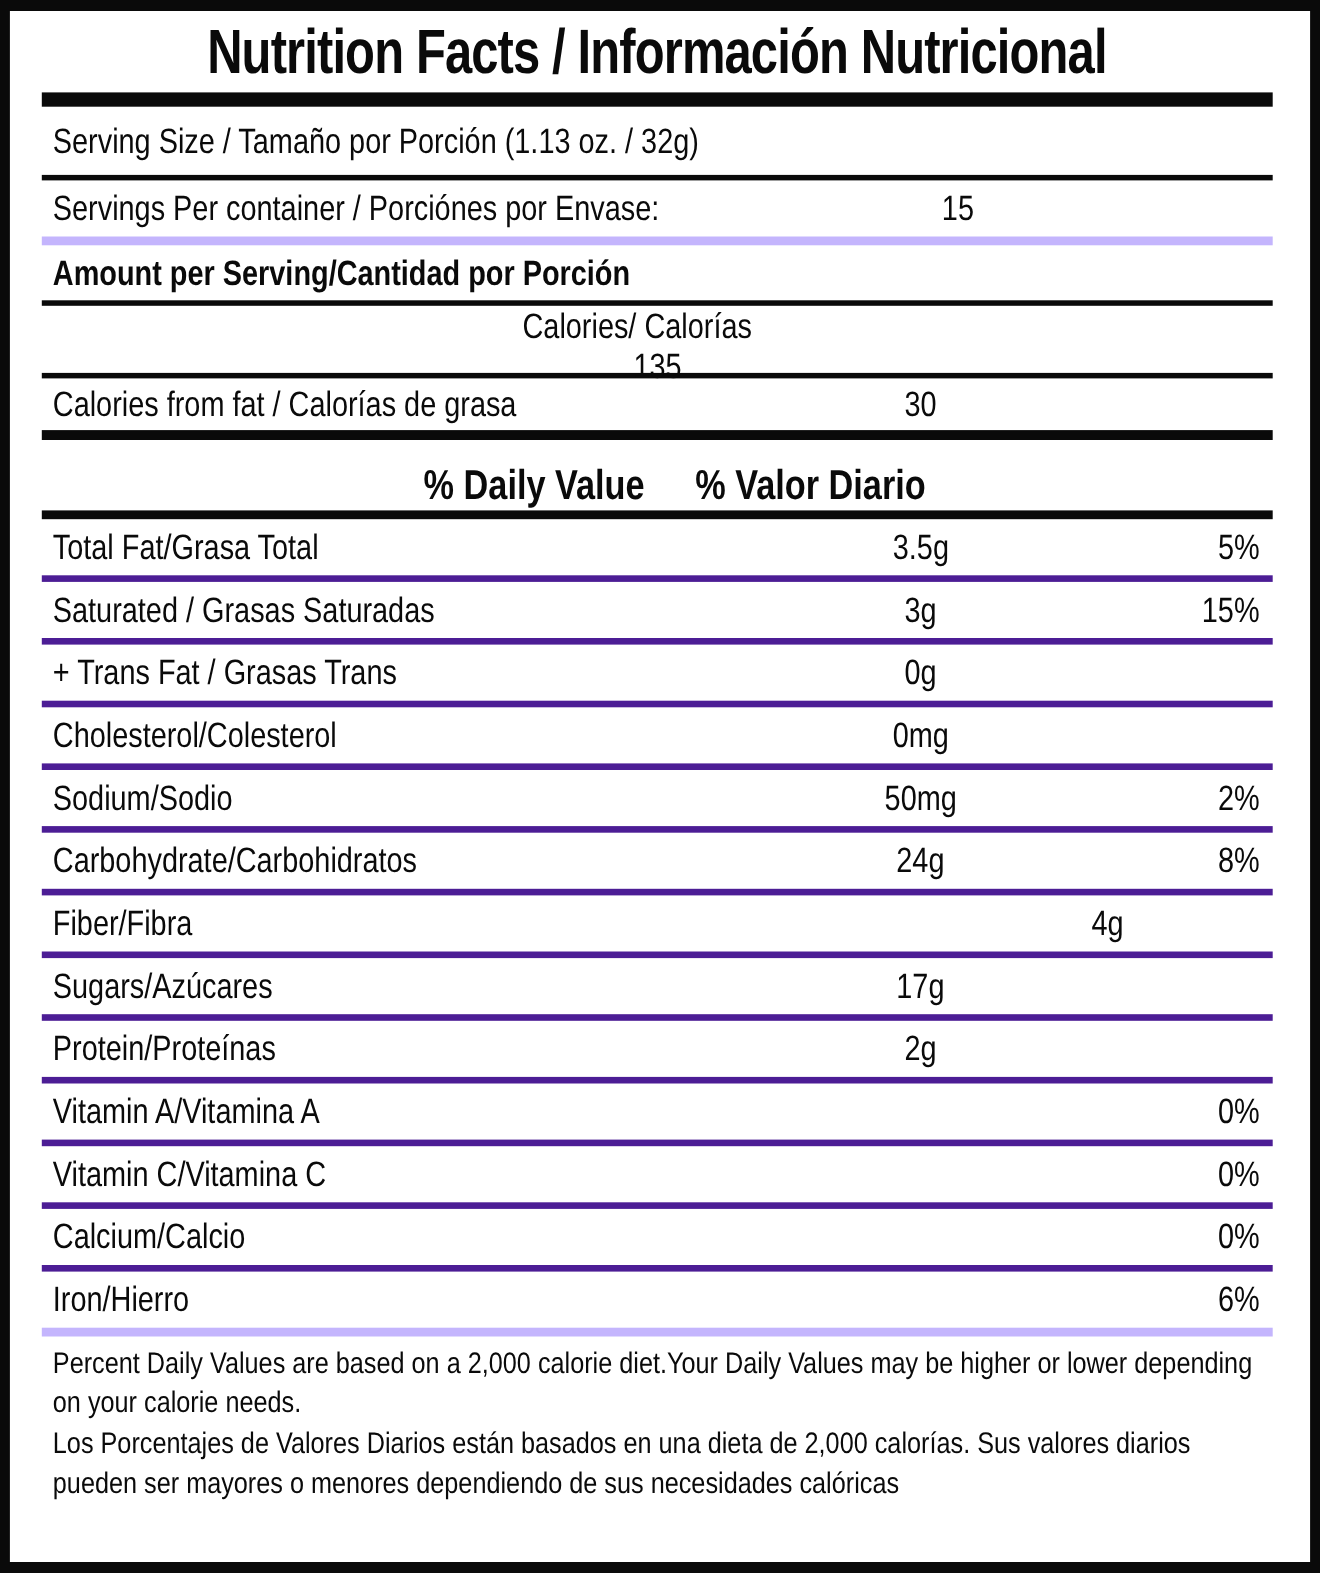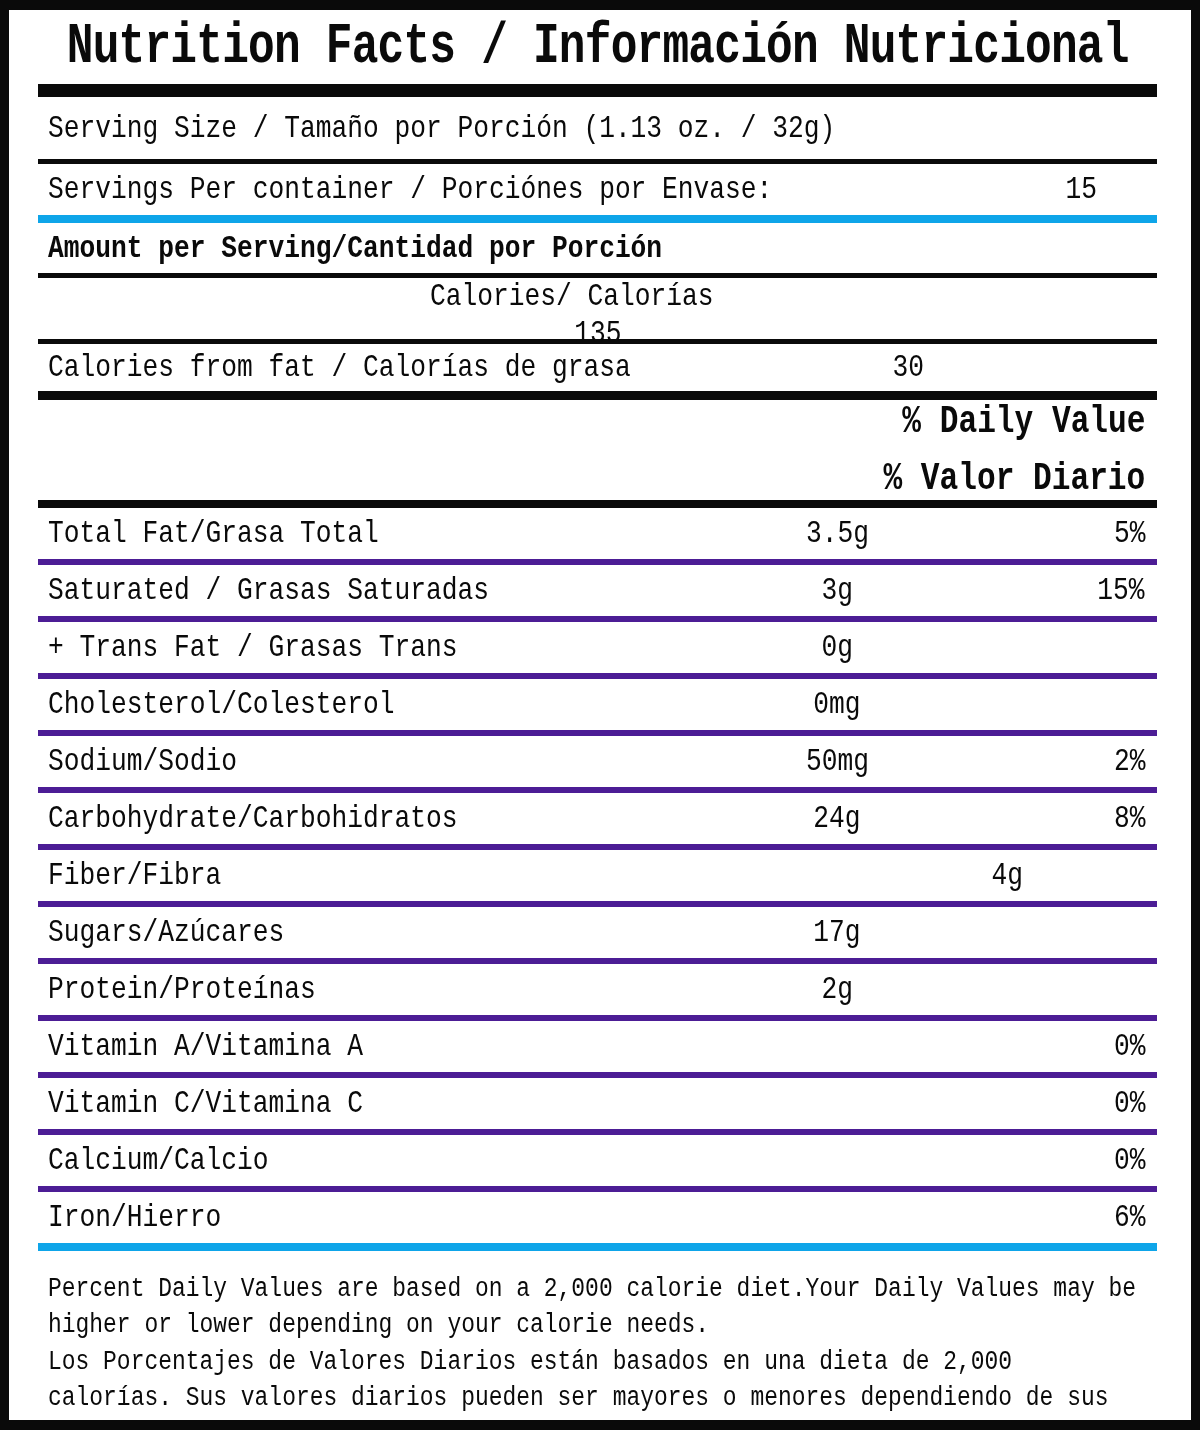--- a/index.html
+++ b/index.html
@@ -3,56 +3,56 @@
 <meta charset="utf-8">
 <style>
   html,body{margin:0;padding:0;background:#ffffff;}
   .label{
     position:relative;
     width:1200px;height:1430px;
     box-sizing:border-box;
     background:#ffffff;
     border:9px solid #0a0a0a;
     border-top-width:10px;border-bottom-width:10px;
-    font-family:Liberation Mono, monospace;
+    font-family:Liberation Sans, sans-serif;
     color:#0a0a0a;
     overflow:hidden;
   }
   .inner{margin:0 34px 0 29px;}
   
   .txt{display:inline-block;transform:scaleX(0.82);transform-origin:0 50%;white-space:nowrap;}
   .txt.c{transform-origin:50% 50%;}
   .txt.r{transform-origin:100% 50%;}
   .r-title{
     height:74px;border-bottom:13px solid #0a0a0a;
     display:flex;align-items:center;justify-content:center;
   }
   .r-title .txt{transform:scaleX(0.78);transform-origin:50% 50%;}
   .title-text{font-size:57px;font-weight:bold;letter-spacing:-1px;}
   .row{display:flex;align-items:center;font-size:32px;}
   .col-label{flex:1 1 auto;padding-left:10px;overflow:visible;}
   .col-amount{width:300px;flex:0 0 300px;text-align:center;}
   .col-dv{width:170px;flex:0 0 170px;text-align:right;padding-right:12px;box-sizing:border-box;}
   .bb5{border-bottom:5px solid #0a0a0a;}
   .bb6{border-bottom:6px solid #4c1d95;}
-  .bb8{border-bottom:8px solid #0ea5e9;}
+  .bb8{border-bottom:8px solid #c4b5fd;}
   .bb9{border-bottom:9px solid #0a0a0a;align-items:center;}
   .r-servsize{height:62px;}
   .r-servper{height:51px;}
   .r-amount{height:50px;font-weight:bold;}
   .r-cal{height:61px;flex-direction:column;}
   .r-calfat{height:47px;}
   .r-dvhdr{
-    height:108px;border-bottom:8px solid #0a0a0a;
-    display:flex;flex-direction:column;justify-content:space-between;
+    height:72px;border-bottom:8px solid #0a0a0a;
+    display:flex;flex-direction:row;justify-content:center;
     align-items:flex-end;padding-right:12px;box-sizing:border-box;
     font-size:38px;font-weight:bold;
   }
   .r-nut{height:51px;}
-  .footnote{padding:21px 10px 0 10px;font-size:27px;line-height:1.32;}
+  .footnote{padding:7px 10px 0 10px;font-size:27px;line-height:1.32;}
   .footnote p{
     margin:0 0 2px 0;
     width:117.5%;
     transform:scaleX(0.85);
     transform-origin:0 0;
   }
 </style>
 </head>
 <body>
 

